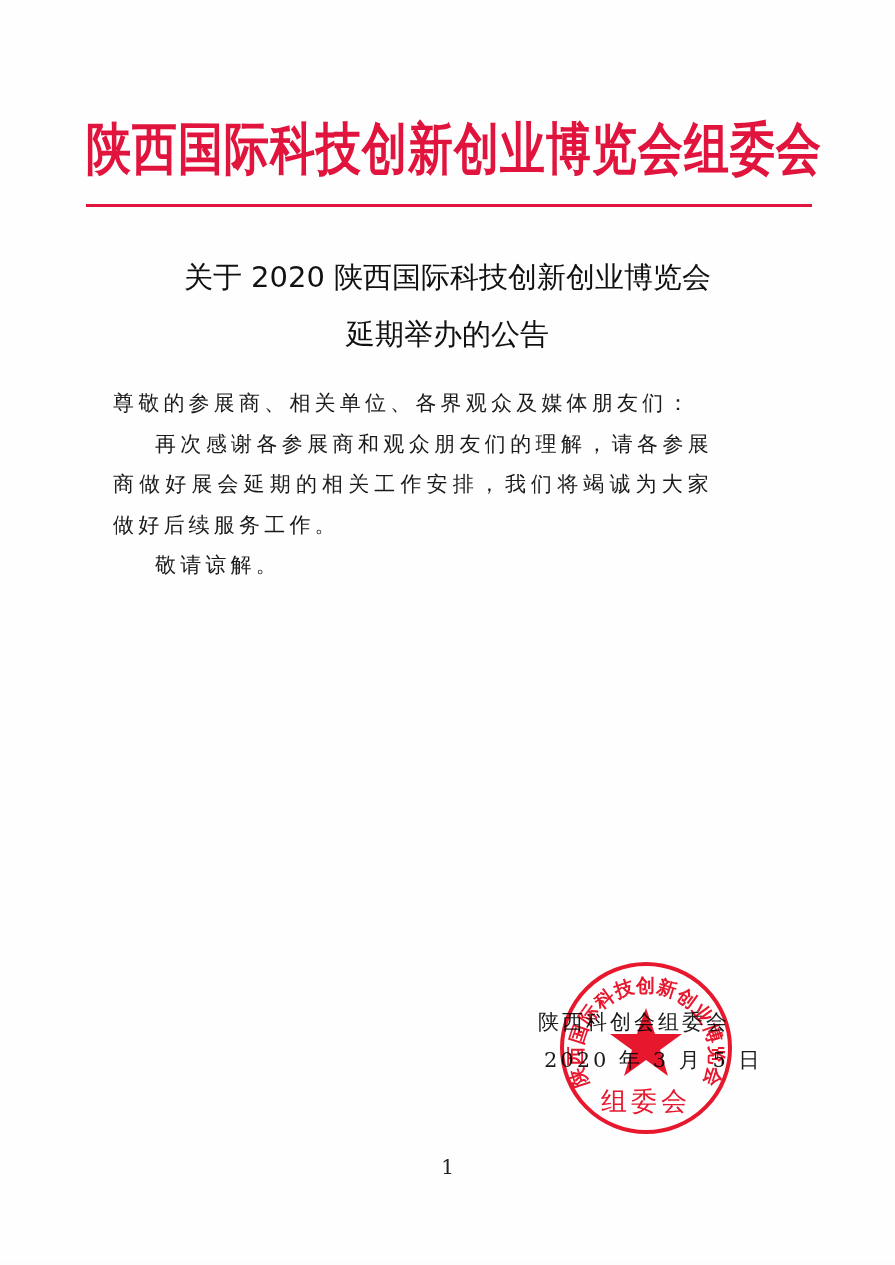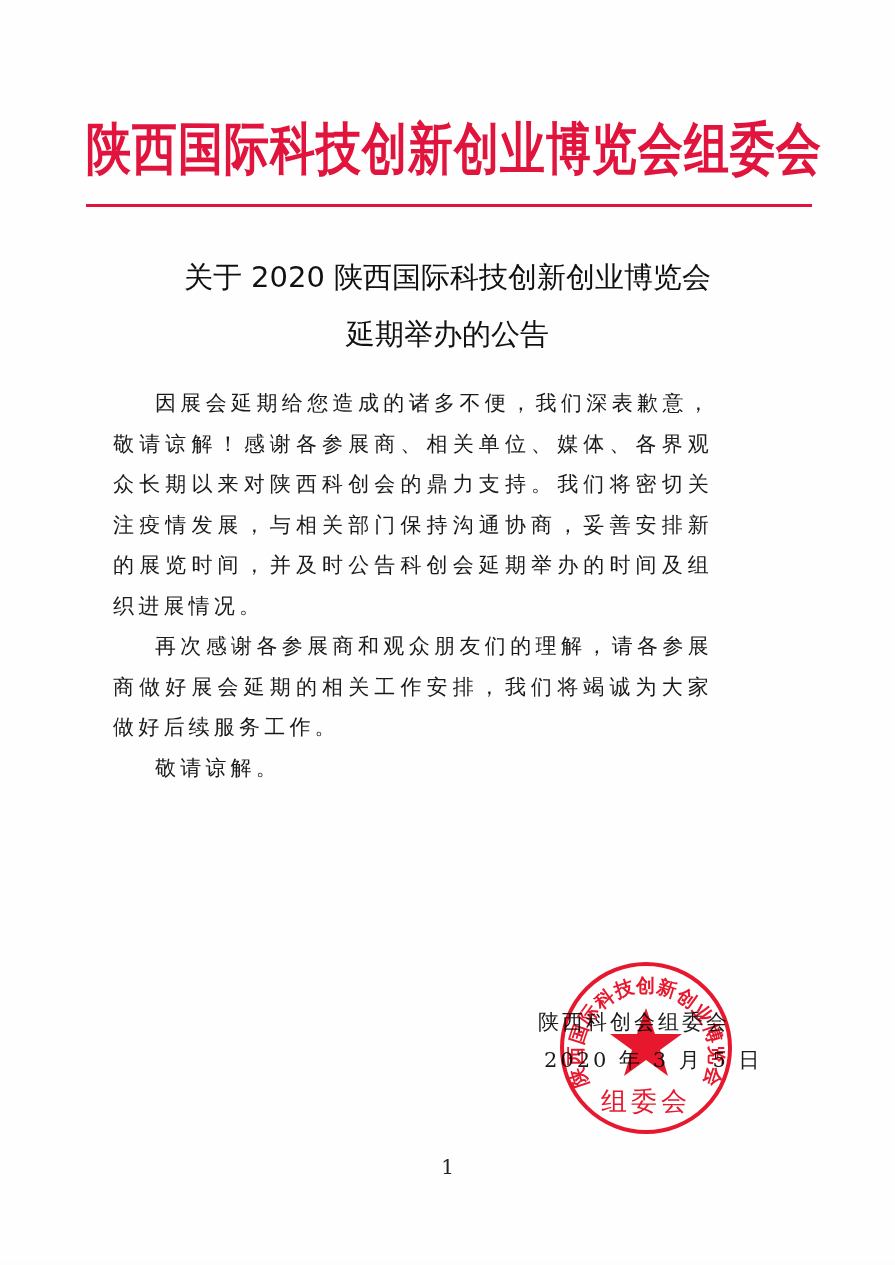--- a/index.html
+++ b/index.html
@@ -117,21 +117,21 @@
 
 <div class="page">
 
   <div class="letterhead">陕西国际科技创新创业博览会组委会</div>
   <div class="red-rule"></div>
 
   <div class="title l1">关于 2020 陕西国际科技创新创业博览会</div>
   <div class="title l2">延期举办的公告</div>
 
   <div class="body-text">
-    <p class="indent">因展会延期给您造成的诸多不便，我们深表歉意，敬请谅解！感谢各参展商、相关单位、媒体、各界观众长期以来对陕西科创会的鼎力支持。我们将密切关注疫情发展，与相关部门保持沟通协商，妥善安排新的展览时间，并及时公告科创会延期举办的时间及组织进展情况。</p>
+    <p>尊敬的参展商、相关单位、各界观众及媒体朋友们：</p>
     <p class="indent">再次感谢各参展商和观众朋友们的理解，请各参展商做好展会延期的相关工作安排，我们将竭诚为大家做好后续服务工作。</p>
     <p class="closing">敬请谅解。</p>
   </div>
 
   <div class="signature">
     <div>陕西科创会组委会</div>
     <div class="date">2020 年 3 月 5 日</div>
   </div>
 
   <svg class="seal" viewBox="0 0 176 176" xmlns="http://www.w3.org/2000/svg">

